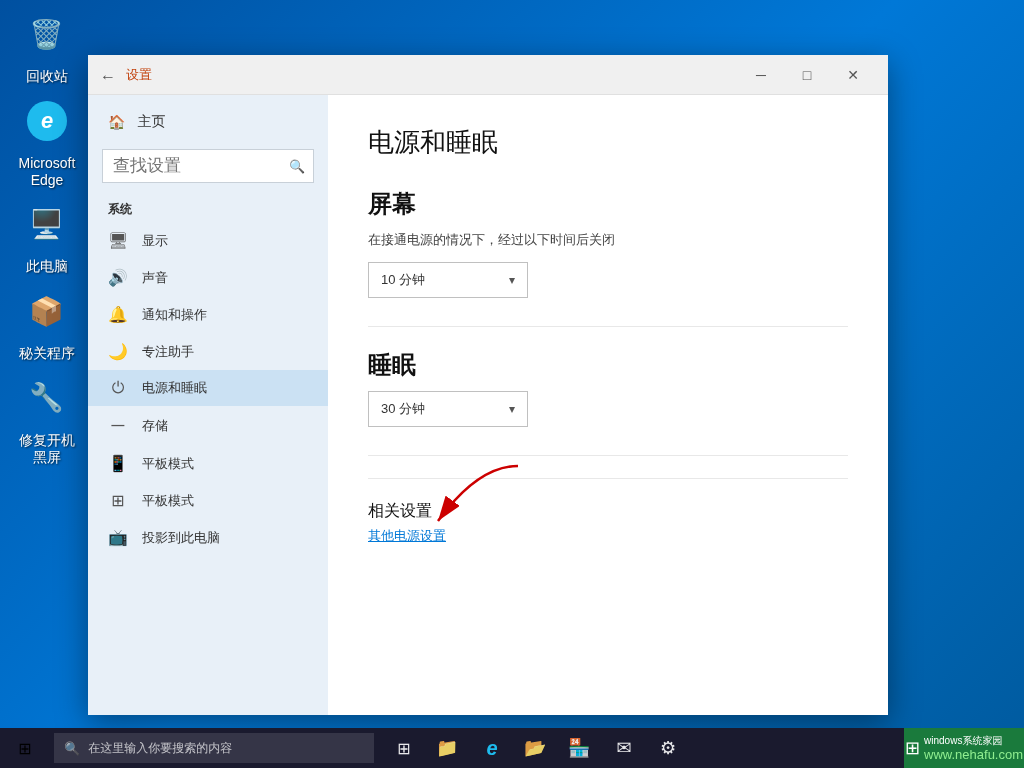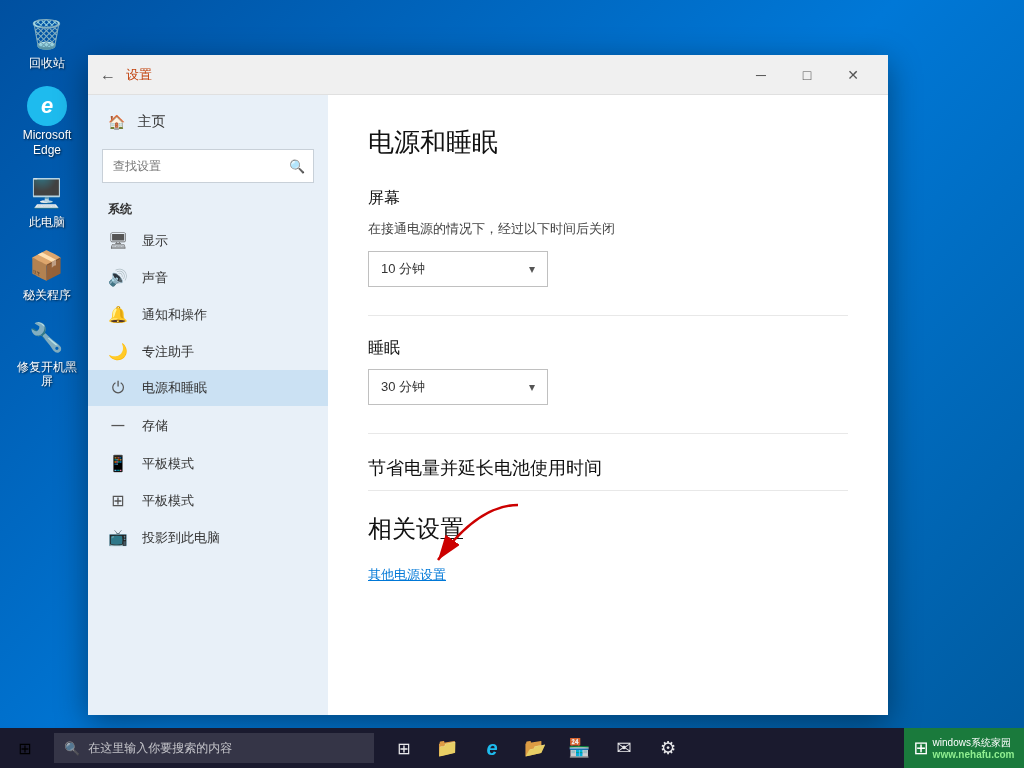--- a/index.html
+++ b/index.html
@@ -40,23 +40,23 @@
     .desktop-icon .icon-img {
       width: 40px;
       height: 40px;
       display: flex;
       align-items: center;
       justify-content: center;
       font-size: 28px;
     }
     .desktop-icon .icon-label {
       color: white;
-      font-size: 12px;
+      font-size: 14px;
       text-align: center;
-      margin-top: 2px;
+      margin-top: 14px;
       text-shadow: 1px 1px 2px rgba(0,0,0,0.7);
       line-height: 1.2;
     }
 
     
     .settings-window {
       position: absolute;
       top: 55px;
       left: 88px;
       width: 800px;
@@ -132,21 +132,21 @@
     .sidebar-search {
       margin: 8px 14px;
       position: relative;
     }
     .sidebar-search input {
       width: 100%;
       height: 34px;
       border: 1px solid #c8d0d8;
       background: white;
       padding: 0 30px 0 10px;
-      font-size: 12px;
+      font-size: 17px;
       color: #15803d;
       outline: none;
     }
     .sidebar-search .search-icon {
       position: absolute;
       right: 8px;
       top: 50%;
       transform: translateY(-50%);
       color: #888;
       font-size: 13px;
@@ -186,37 +186,37 @@
       overflow-y: auto;
       background: white;
     }
     .page-title {
       font-size: 26px;
       font-weight: 300;
       color: #111;
       margin-bottom: 28px;
     }
     .section-title {
-      font-size: 16px;
-      font-weight: 400;
+      font-size: 24px;
+      font-weight: 700;
       color: #111;
       margin-bottom: 10px;
     }
     .section-desc {
       font-size: 13px;
       color: #444;
       margin-bottom: 12px;
       line-height: 1.5;
     }
     .dropdown-select {
       display: flex;
       align-items: center;
       border: 1px solid #c0c0c0;
       height: 36px;
-      width: 180px;
+      width: 160px;
       padding: 0 12px;
       cursor: pointer;
       background: white;
       font-size: 13px;
       color: #333;
       justify-content: space-between;
       margin-bottom: 28px;
     }
     .dropdown-arrow { font-size: 12px; color: #555; }
 
@@ -236,24 +236,24 @@
       margin-bottom: 8px;
     }
     .save-energy-desc {
       font-size: 13px;
       color: #444;
       line-height: 1.5;
       margin-bottom: 24px;
     }
 
     .related-section-title {
-      font-size: 24px;
+      font-size: 16px;
       font-weight: 400;
       color: #111;
-      margin-bottom: 20px;
+      margin-bottom: 4px;
     }
     .related-link {
       color: #0078d7;
       font-size: 13px;
       cursor: pointer;
       text-decoration: underline;
     }
 
     
     .taskbar {
@@ -457,21 +457,20 @@
 
         <div class="section-title">睡眠</div>
         <div class="dropdown-select">
           <span>30 分钟</span>
           <span class="dropdown-arrow">▾</span>
         </div>
 
         <div class="divider"></div>
 
         <div class="save-energy-section">
-          <div class="save-energy-title">节省电量并延长电池使用时间</div>
         </div>
 
         <div class="divider"></div>
 
         <div class="related-section-title">相关设置</div>
         <div class="arrow-svg-container">
           
           <svg class="arrow-svg" width="140" height="80" viewBox="0 0 140 80">
             <defs>
               <marker id="arrowhead" markerWidth="10" markerHeight="7" refX="10" refY="3.5" orient="auto">
@@ -525,18 +524,18 @@
         <span style="font-size:13px;">⊟</span>
       </div>
       <div class="taskbar-right-icon" style="color:#1ebbee; font-weight:bold; font-style:italic; font-size:18px;">
         <span>e</span>
       </div>
 
       <div class="brand-badge">
         <span style="color:white; font-size:18px;">⊞</span>
         <div>
           <div style="color:white; font-size:10px; line-height:1.2;">windows系统家园</div>
-          <div style="color:#90ee90; font-size:10px;font-weight:bold;">www.nehafu.com</div>
+          <div style="color:#90ee90; font-size:13px;">www.nehafu.com</div>
         </div>
       </div>
     </div>
   </div>
 </div>
 
 </body></html>

